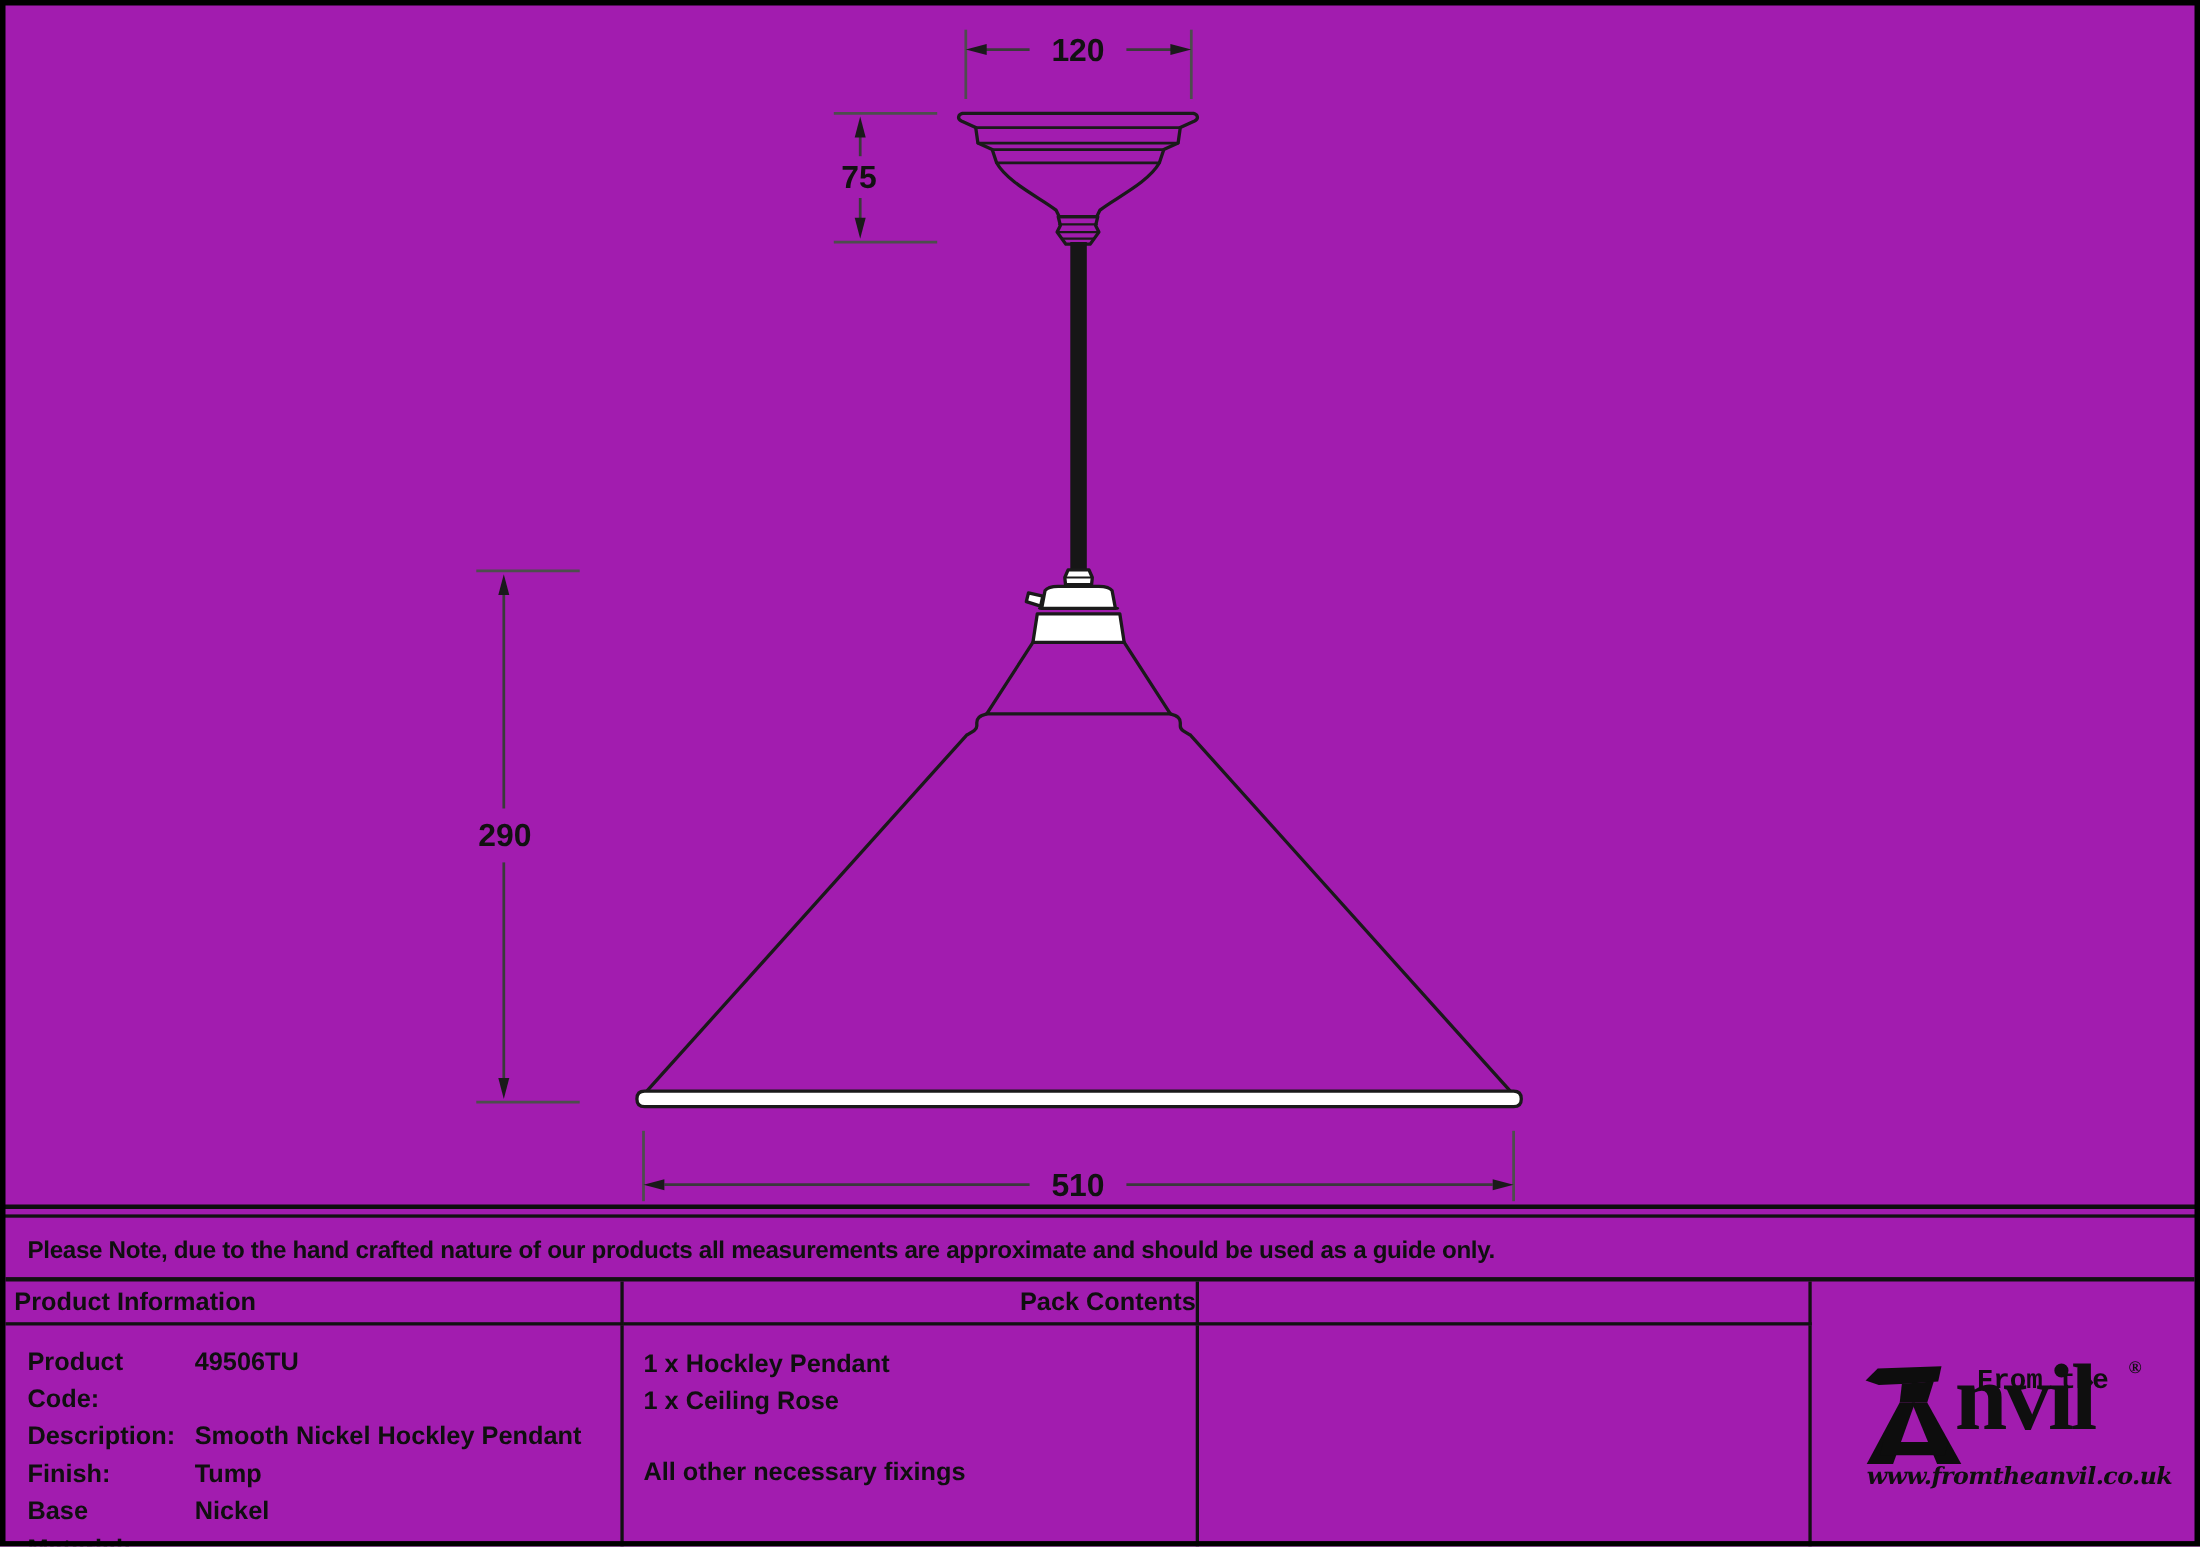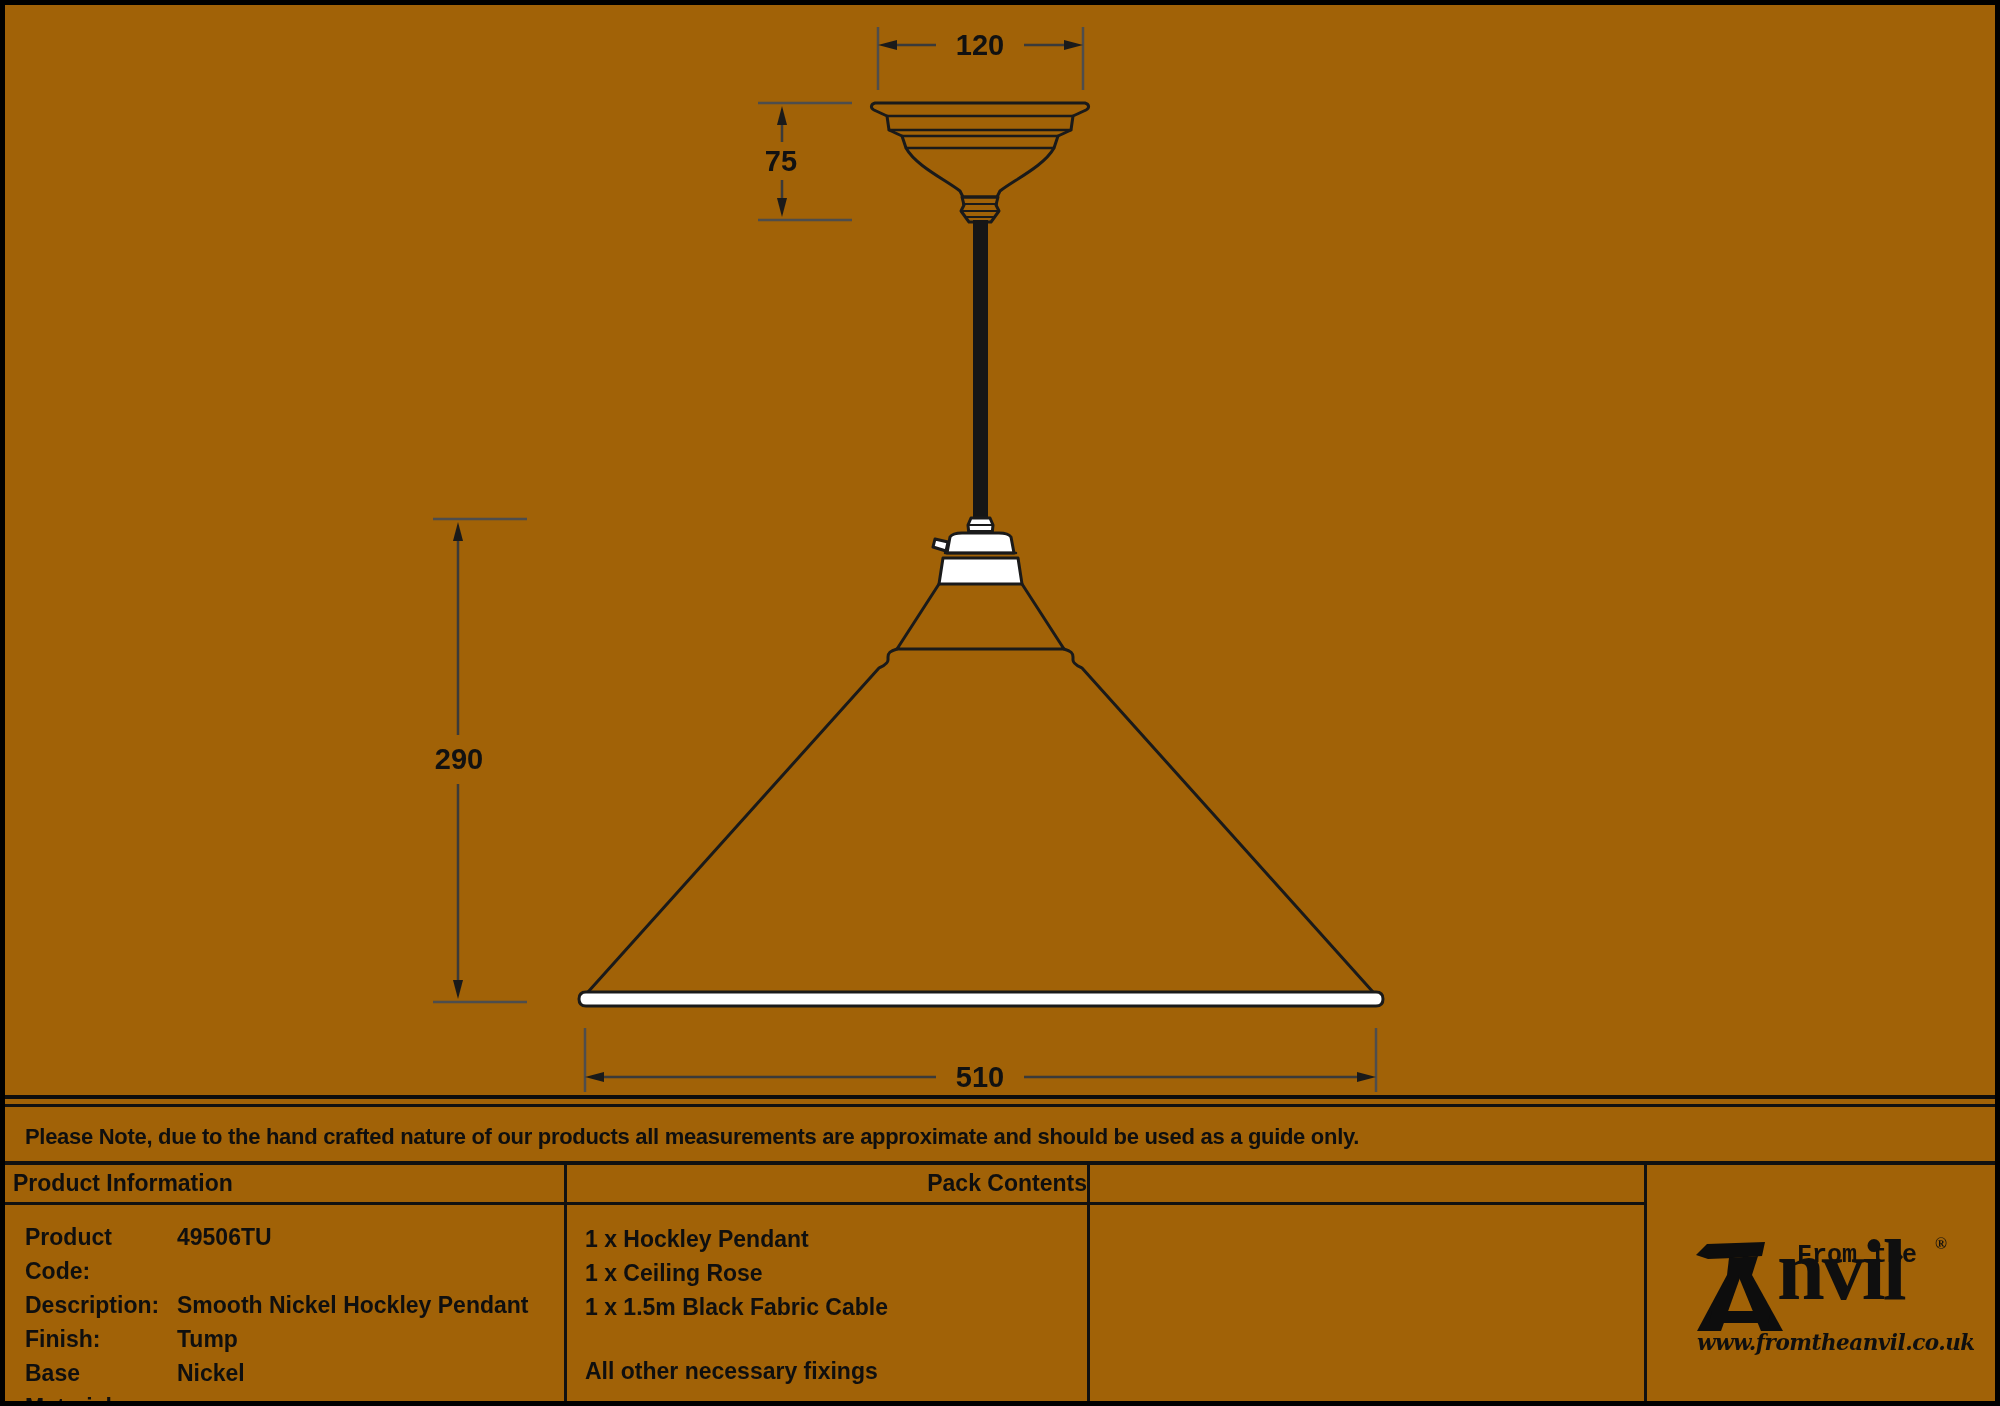--- a/index.html
+++ b/index.html
@@ -1,17 +1,17 @@
 <!DOCTYPE html>
 <html><head>
 <meta charset="utf-8">
 <style>
   html,body{margin:0;padding:0;background:#888;}
   .page{
-    position:relative;width:2000px;height:1406px;background:#a16207;
+    position:relative;width:2000px;height:1406px;background:#a21caf;
     font-family:"Liberation Sans",sans-serif;color:#0f0f0f;overflow:hidden;
   }
   .outer-border{
     position:absolute;inset:0;border:5px solid #000;pointer-events:none;z-index:50;
   }
   svg text{font-family:"Liberation Sans",sans-serif;}
   .drawing{position:absolute;left:0;top:0;}
   .note-bar{
     position:absolute;left:0;right:0;top:1104px;height:62px;
     border-top:3px solid #111;box-sizing:border-box;
@@ -170,21 +170,20 @@
       </div>
       <div class="pi-row">
         <span class="pi-label">Base Material:</span>
         <span class="pi-value">Nickel</span>
       </div>
     </div>
 
     <div class="cell bdy c2">
       <div class="pack-item">1 x Hockley Pendant</div>
       <div class="pack-item">1 x Ceiling Rose</div>
-      <div class="pack-item">1 x 1.5m Black Fabric Cable</div>
       <div class="pack-footer">All other necessary fixings</div>
     </div>
 
     <div class="cell bdy c3"></div>
 
     <div class="cell logo-cell">
       <div class="logo">
         <svg class="anvil" viewBox="0 0 90 94">
           <polygon points="1,16 12,5 70,3 67,17 38,19 13,20" fill="#0d0d0d"></polygon>
           <polygon points="34,19 63,17 57,36 32,36" fill="#0d0d0d"></polygon>

